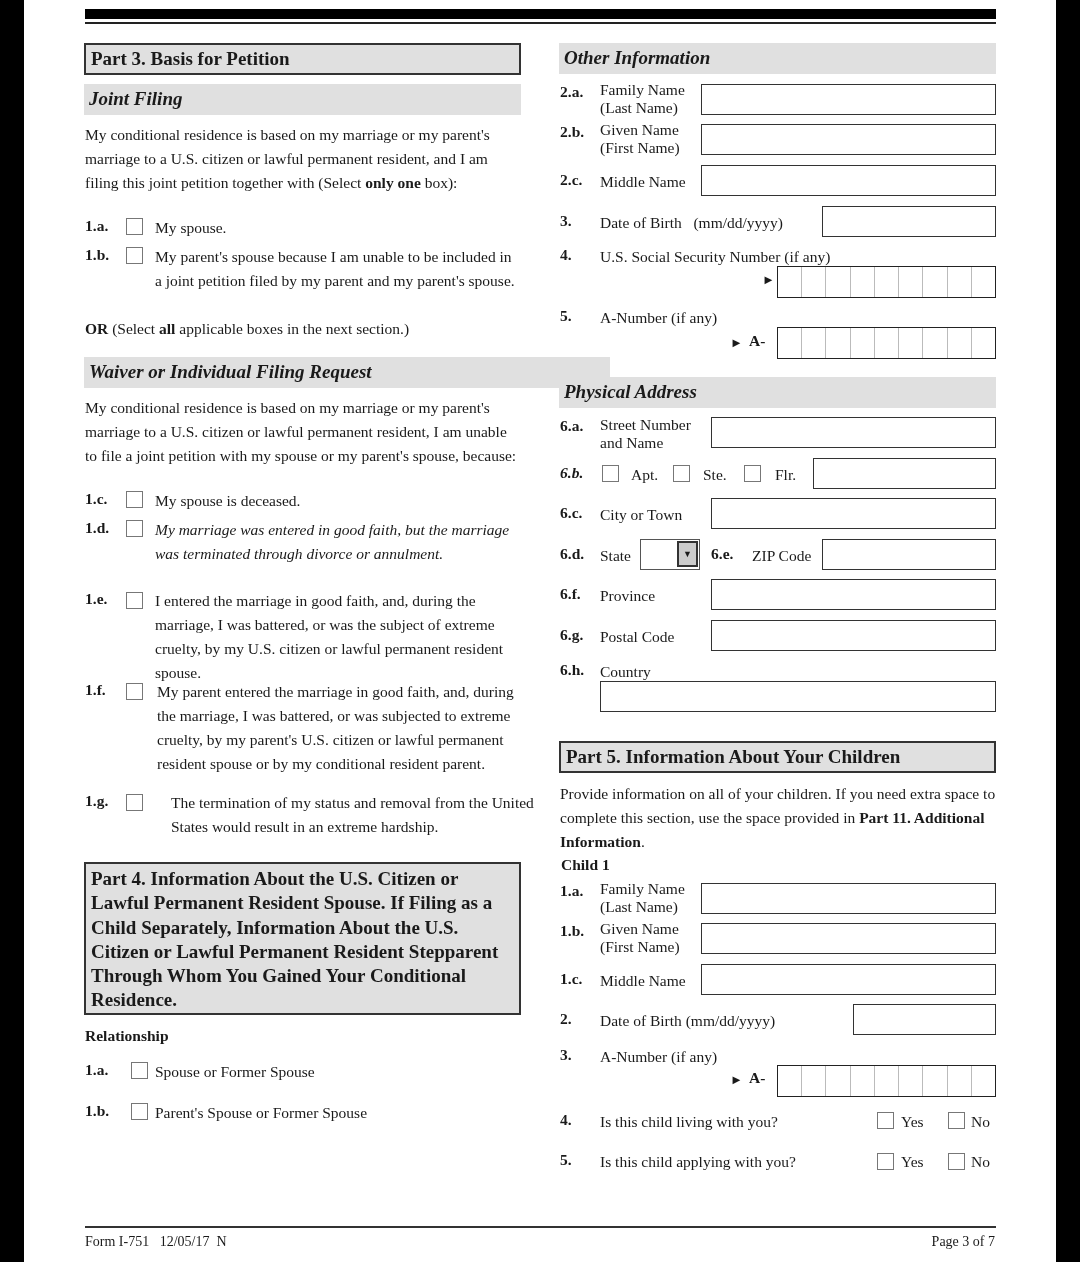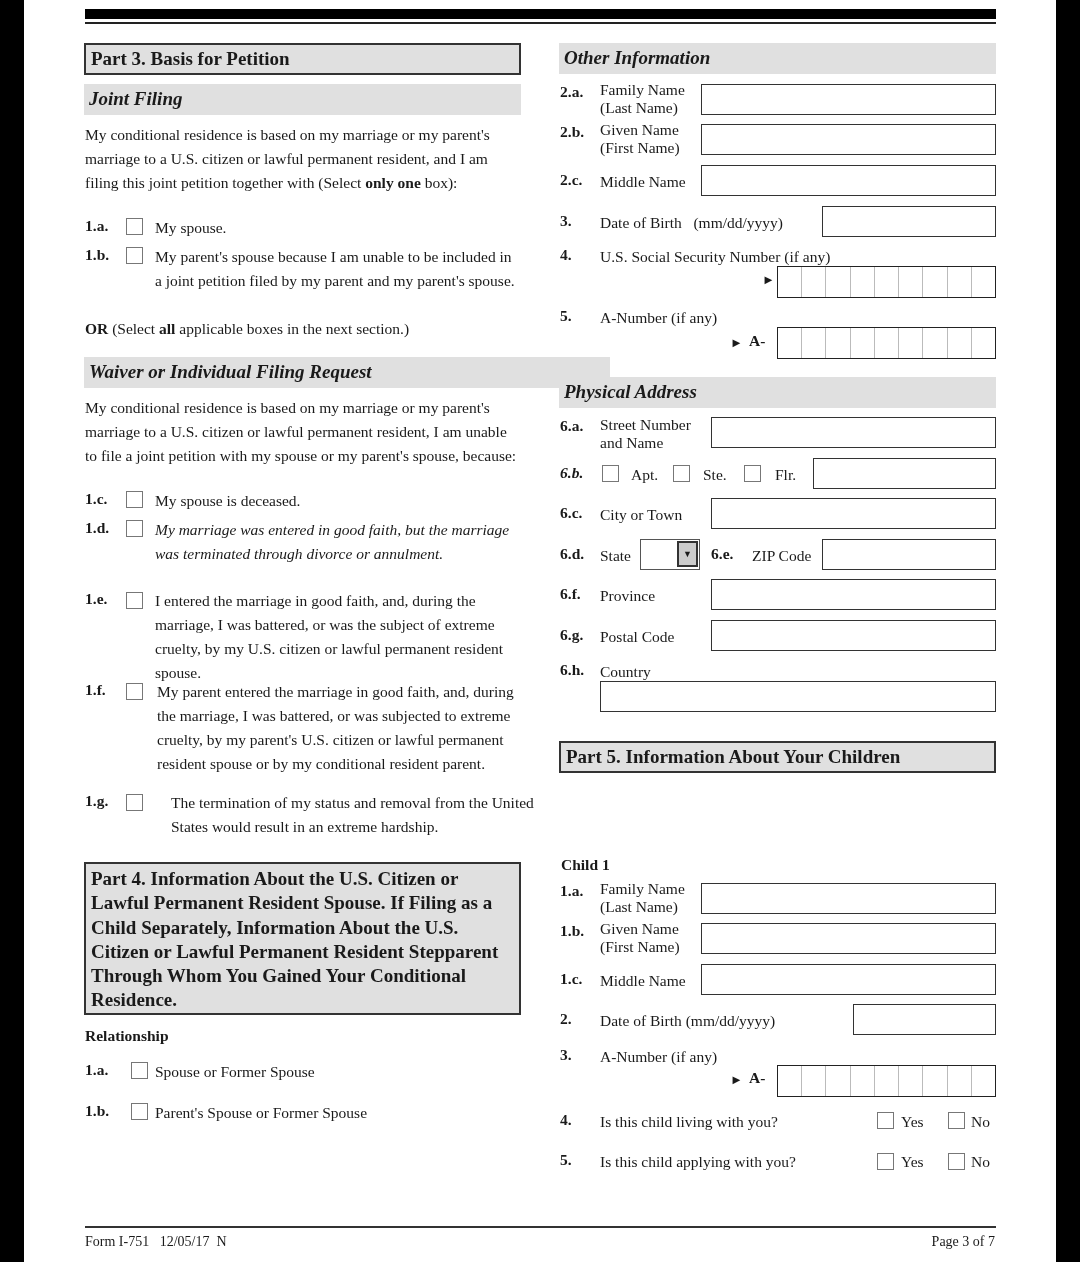--- a/index.html
+++ b/index.html
@@ -204,20 +204,21 @@
     <div class="abs field" style="left:151px; top:1px; width:285px; height:31px;"></div>
   </div>
   <div class="abs" style="left:536px; top:660px; width:436px; height:54px;">
     <span class="abs num" style="left:0; top:1px;">6.h.</span>
     <div class="abs txt" style="left:40px; top:0;">Country</div>
     <div class="abs field" style="left:40px; top:21px; width:396px; height:31px;"></div>
   </div>
 
   <div class="abs part-hdr" style="left:535px; top:741px; width:437px; height:32px;"><span>Part 5.  Information About Your Children</span></div>
 
+  <div class="abs txt" style="left:536px; top:782px; width:436px;"><span>Provide information on all of your children.  If you need extra space to complete this section, use the space provided in </span><b>Part 11. Additional Information</b><span>.</span></div>
 
   <div class="abs txt bold" style="left:537px; top:853px;">Child 1</div>
 
   <div class="abs" style="left:536px; top:882px; width:436px; height:34px;">
     <span class="abs num" style="left:0; top:0;">1.a.</span>
     <div class="abs txt" style="left:40px; top:-2px; line-height:17.5px;">
         <div>Family Name</div>
         <div>(Last Name)</div>
       </div>
     <div class="abs field" style="left:141px; top:1px; width:295px; height:31px;"></div>

